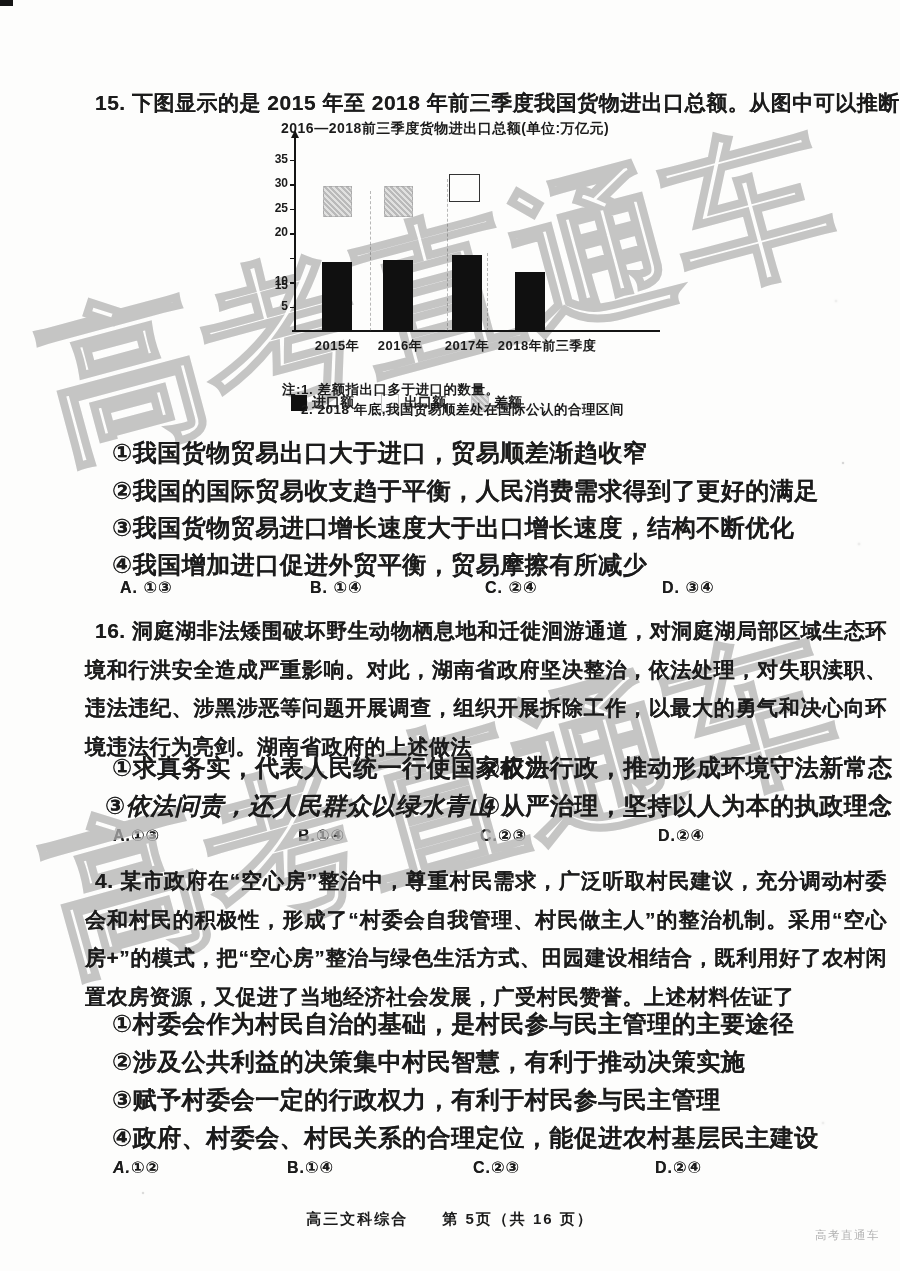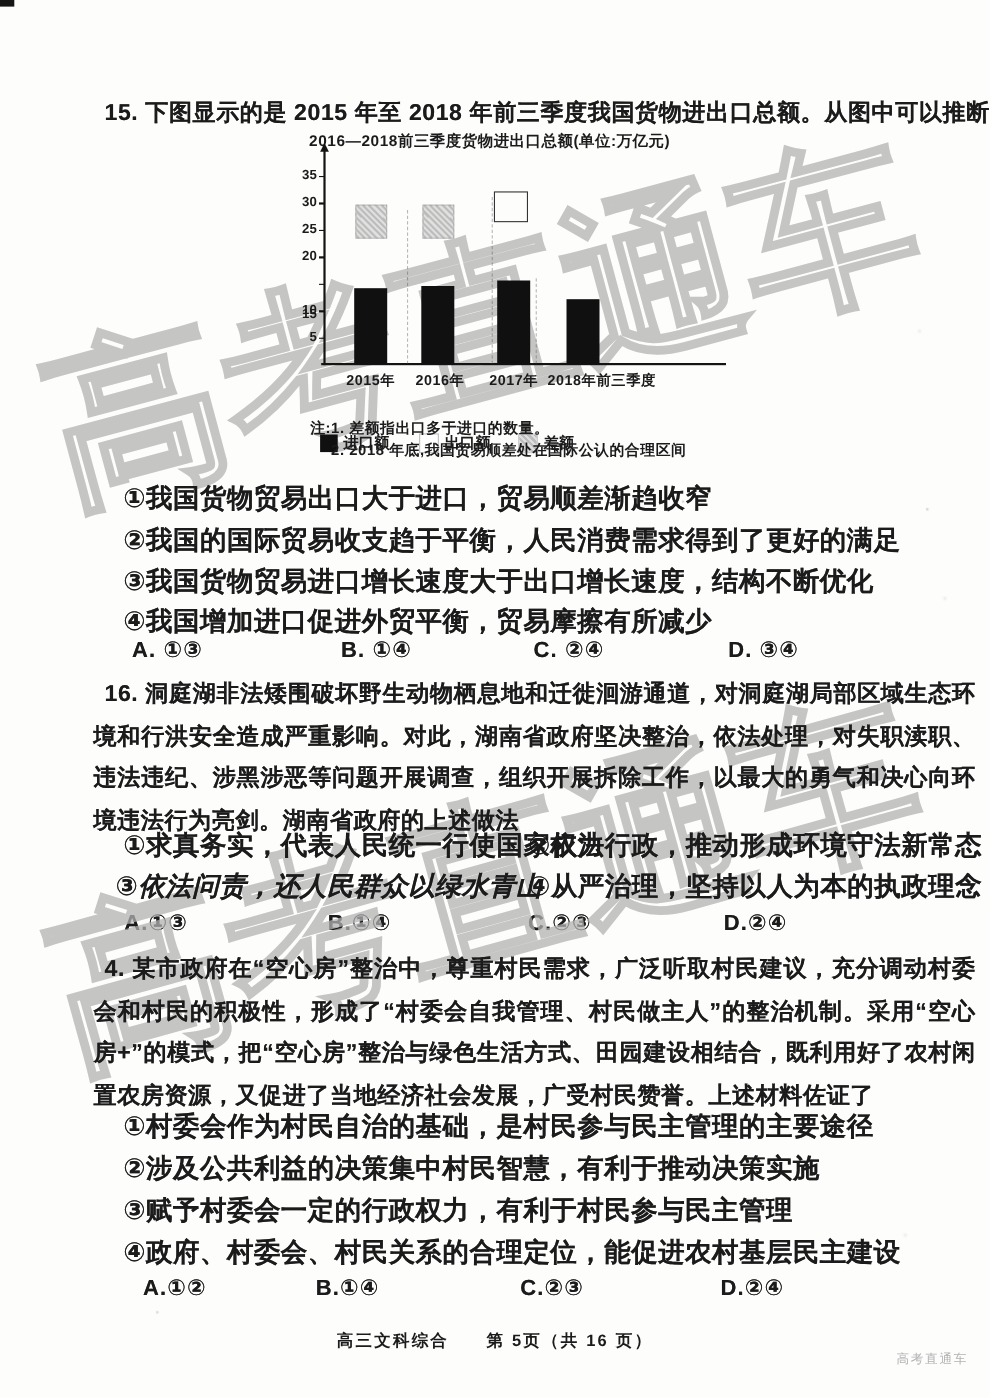--- a/index.html
+++ b/index.html
@@ -23,21 +23,21 @@
     color:transparent;-webkit-text-stroke:3px rgba(178,178,178,.75);
     transform-origin:0 50%;z-index:1;pointer-events:none;
   }
   .wm1{left:48px;top:292px;transform:rotate(-15deg);}
   .wm2{left:52px;top:806px;transform:rotate(-15.5deg);}
   
   .stem{font-size:21px;font-weight:700;letter-spacing:.5px;line-height:38.5px;
     text-align:justify;z-index:2;text-shadow:0 0 .4px rgba(0,0,0,.65);}
   .optline{font-size:24px;font-weight:700;letter-spacing:.5px;z-index:2;
     white-space:nowrap;text-shadow:0 0 .4px rgba(0,0,0,.65);}
-  .ansrow span{position:absolute;font-size:20px;font-weight:700;letter-spacing:1px;
+  .ansrow span{position:absolute;font-size:16px;font-weight:700;letter-spacing:1px;
     white-space:nowrap;text-shadow:0 0 .4px rgba(0,0,0,.65);}
   
   .chart-title{font-size:14px;font-weight:700;letter-spacing:.5px;z-index:2;}
   #plot{left:295px;top:145px;width:380px;height:186px;z-index:2;}
   .yaxis{left:-1px;top:-8px;width:2px;height:195px;background:#141414;}
   .yarrow{left:-4px;top:-15px;width:0;height:0;border-left:4px solid transparent;
     border-right:4px solid transparent;border-bottom:8px solid #141414;}
   .xaxis{left:-3px;top:185px;width:368px;height:2px;background:#141414;}
   .ytick{width:5px;height:1.5px;background:#141414;left:-5px;}
   .yticklabel{width:26px;text-align:right;font-size:12px;font-weight:700;left:-33px;}
@@ -156,21 +156,21 @@
   </div>
 
   <div class="abs stem" style="left:85px;top:862px;width:802px;text-indent:10px;">4. 某市政府在“空心房”整治中，尊重村民需求，广泛听取村民建议，充分调动村委会和村民的积极性，形成了“村委会自我管理、村民做主人”的整治机制。采用“空心房+”的模式，把“空心房”整治与绿色生活方式、田园建设相结合，既利用好了农村闲置农房资源，又促进了当地经济社会发展，广受村民赞誉。上述材料佐证了</div>
 
   <div class="abs optline" style="left:112px;top:1008px;">①村委会作为村民自治的基础，是村民参与民主管理的主要途径</div>
   <div class="abs optline" style="left:112px;top:1046px;">②涉及公共利益的决策集中村民智慧，有利于推动决策实施</div>
   <div class="abs optline" style="left:112px;top:1084px;">③赋予村委会一定的行政权力，有利于村民参与民主管理</div>
   <div class="abs optline" style="left:112px;top:1122px;">④政府、村委会、村民关系的合理定位，能促进农村基层民主建设</div>
 
   <div class="ansrow">
-    <span style="left:130px;top:1158px;">A.①②</span>
+    <span style="left:113px;top:1158px;font-style:italic;">A.①②</span>
     <span style="left:287px;top:1158px;">B.①④</span>
     <span style="left:473px;top:1158px;">C.②③</span>
     <span style="left:655px;top:1158px;">D.②④</span>
   </div>
 
   <div class="abs footer">高三文科综合　　第 5页（共 16 页）</div>
   <div class="abs corner-wm">高考直通车</div>
 
 </div>
 

